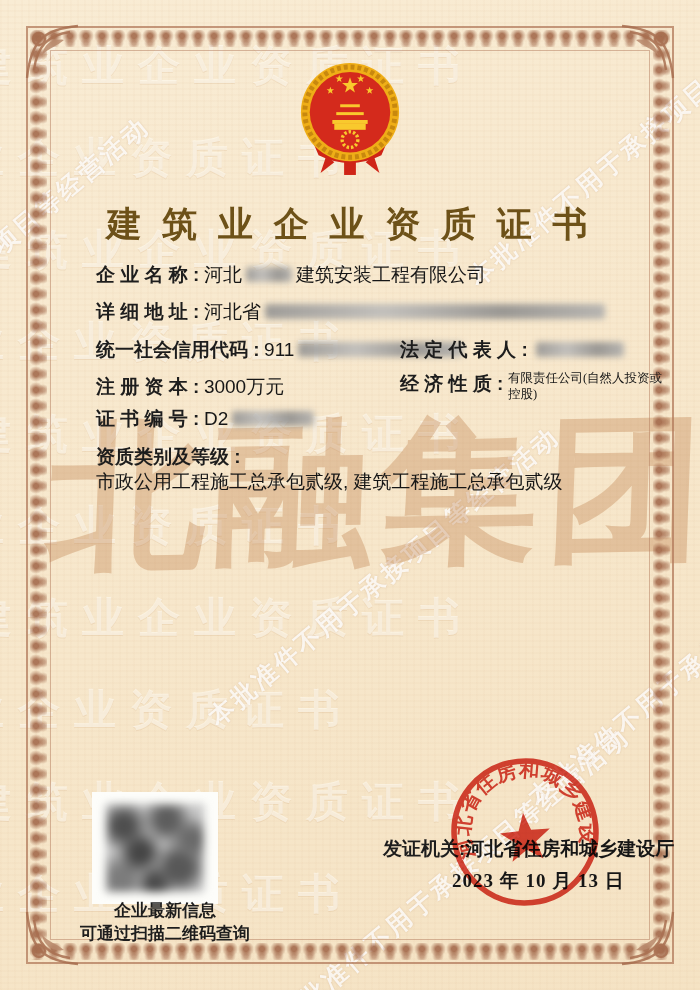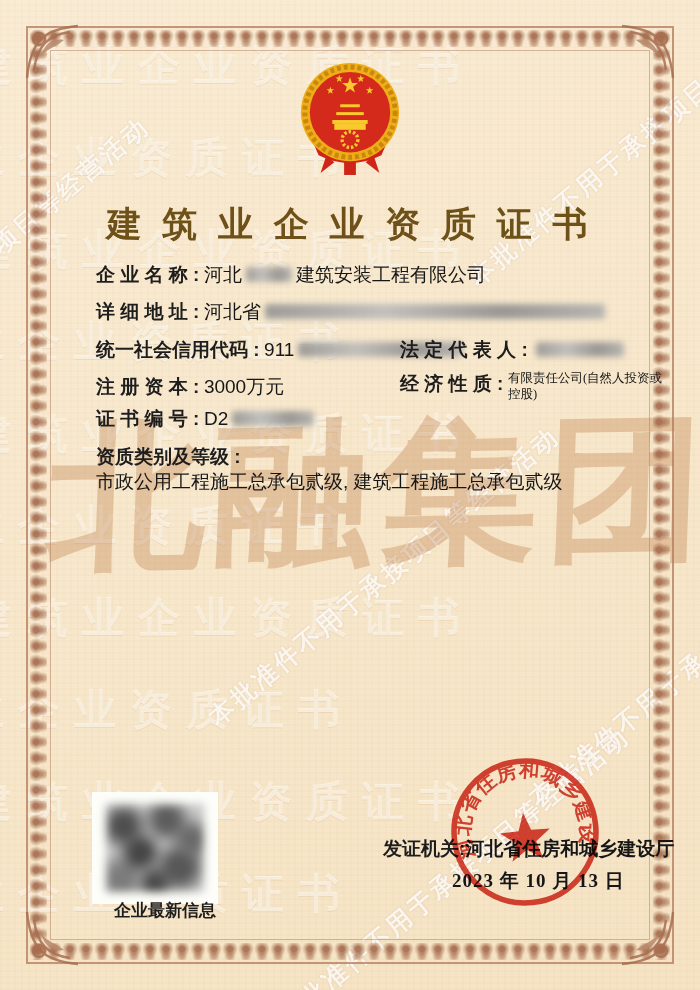--- a/index.html
+++ b/index.html
@@ -220,20 +220,21 @@
   </div>
   <div class="row" style="left:96px;top:444px">
     <span class="lbl">资质类别及等级 :</span>
   </div>
 
   <div class="qr-panel">
     <div class="qr-blur"></div>
   </div>
   <div class="qr-caption">
     <div>企业最新信息</div>
+    <div>可通过扫描二维码查询</div>
   </div>
 
   <div class="issuer-row">
     <span class="lbl">发证机关:</span><span class="val">河北省住房和城乡建设厅</span>
   </div>
   <div class="date-row">2023 年 10 月 13 日</div>
 
   <div class="seal">
     <svg width="152" height="152" viewBox="0 0 150 150">
       <defs>

